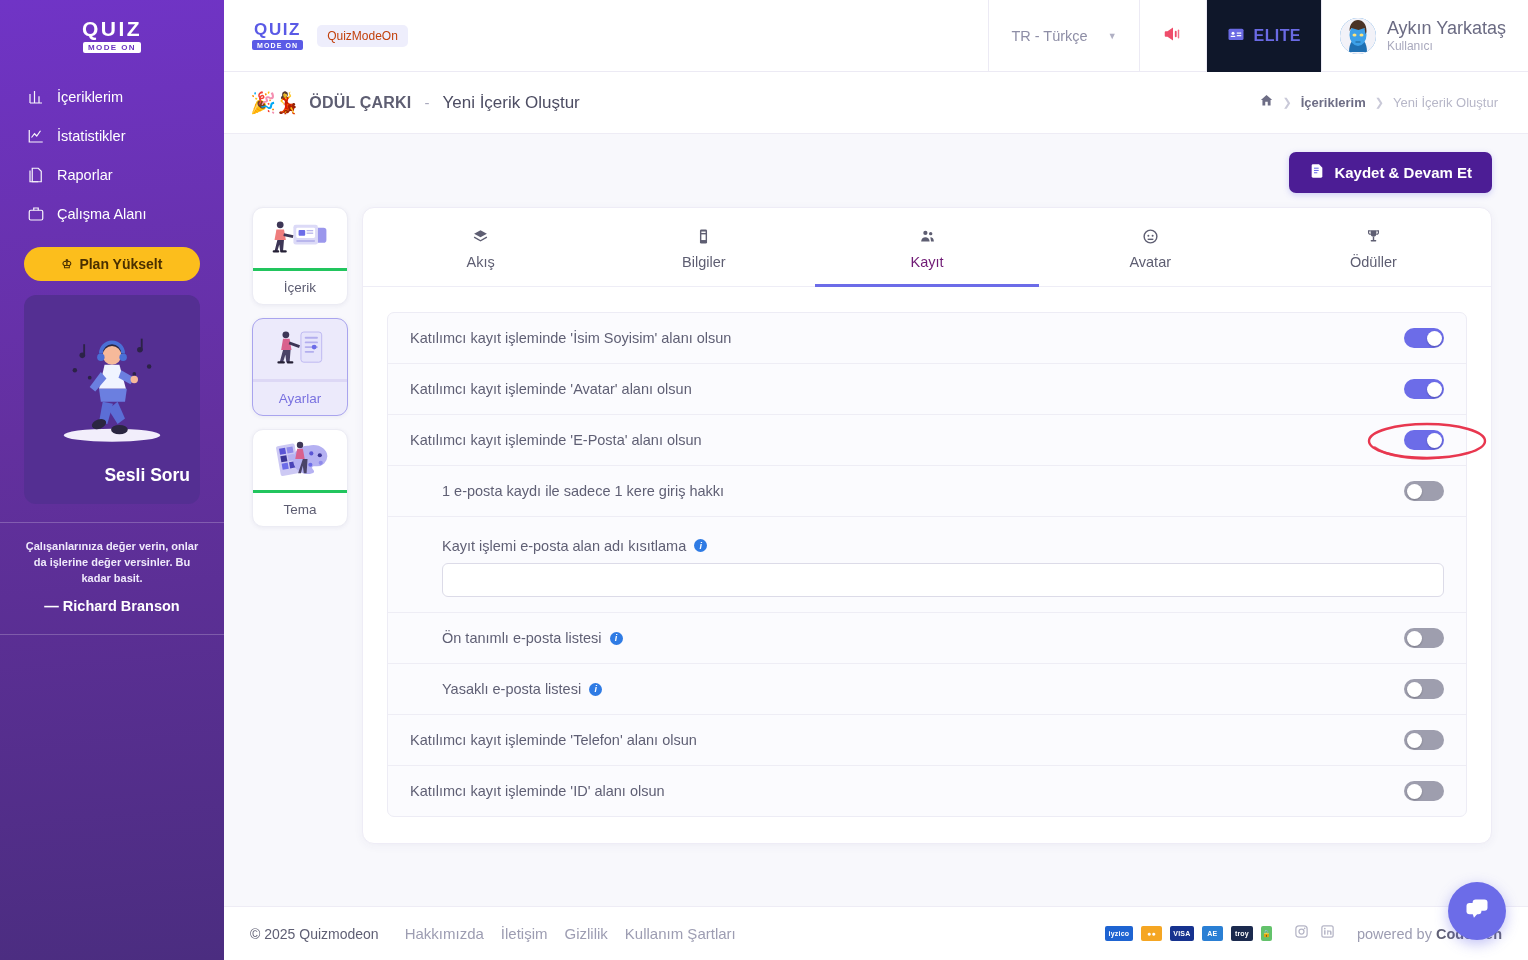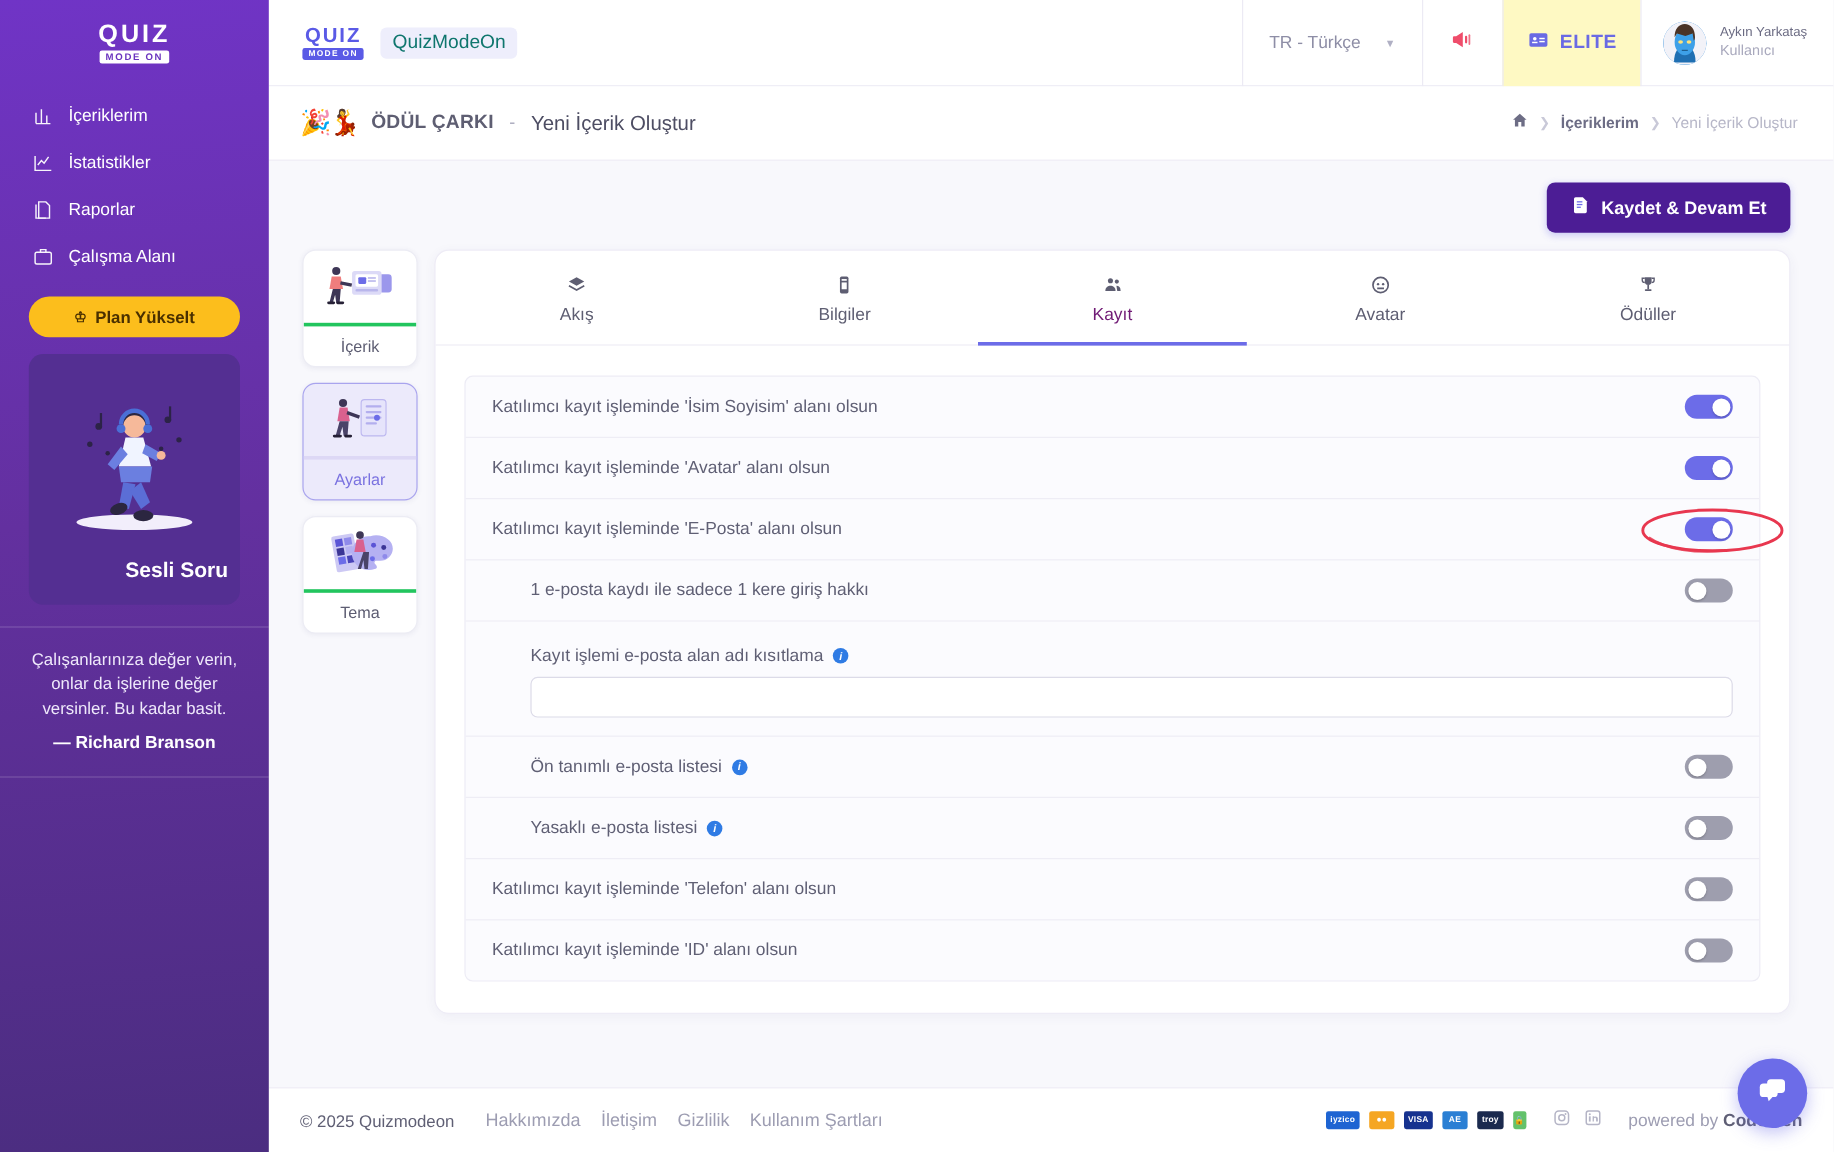--- a/index.html
+++ b/index.html
@@ -54,60 +54,60 @@
     padding: 16px 10px 18px; text-align: right;
   }
   .promo-illu { height: 150px; display: flex; align-items: center; justify-content: center; }
   .promo-title { color: #fff; font-size: 17.5px; font-weight: bold; margin-top: 4px; }
 
   .quote-box {
     margin-top: 18px; padding: 16px 20px 20px; text-align: center;
     border-top: 1px solid rgba(255,255,255,.22);
     border-bottom: 1px solid rgba(255,255,255,.22);
   }
-  .quote-text { color: #efe9fb; font-size: 14px; line-height: 1.45; }
+  .quote-text { color: #efe9fb; font-size: 11px; line-height: 1.45; font-weight: bold; }
   .quote-author { color: #fff; font-size: 14.5px; font-weight: bold; margin-top: 11px; }
 
   
   .main { flex: 1; display: flex; flex-direction: column; background: #f8f8fc; min-width: 0; }
 
   
   .topbar {
     height: 72px; background: #fff; display: flex; align-items: center;
     border-bottom: 1px solid #eceaf4; flex: 0 0 72px;
   }
   .topbar-left { display: flex; align-items: center; gap: 14px; padding-left: 28px; flex: 1; }
   .tb-logo { display: flex; flex-direction: column; align-items: center; line-height: 1; }
   .tb-quiz { color: #5a5ae6; font-size: 17px; font-weight: bold; letter-spacing: 1.6px; }
   .tb-mode {
     margin-top: 2px; background: #5a5ae6; color: #fff;
     font-size: 7px; font-weight: bold; letter-spacing: 1.1px;
     padding: 2px 5px 1px; border-radius: 2px;
   }
   .tb-chip {
-    background: #eeeefc; color: #0f766e; font-size: 16px;
+    background: #eeeefc; color: #c2410c; font-size: 12px;
     padding: 4px 10px; border-radius: 5px;
   }
   .topbar-right { display: flex; align-items: stretch; height: 72px; }
   .tb-cell {
     display: flex; align-items: center; justify-content: center;
     padding: 0 22px; border-left: 1px solid #eceaf4; cursor: pointer;
   }
   .lang { color: #8e8ea6; font-size: 14.5px; display: flex; align-items: center; gap: 20px; }
   .caret { font-size: 9px; color: #b0b0c4; }
   .megaphone svg { width: 22px; height: 22px; }
-  .elite-cell { background: #fef9c3; gap: 9px; padding: 0 20px; }
+  .elite-cell { background: #0f172a; gap: 9px; padding: 0 20px; }
   .elite-text { color: #6a6ae4; font-size: 16px; font-weight: bold; letter-spacing: .4px; }
   .user-cell { gap: 11px; padding: 0 22px 0 18px; }
   .avatar {
     width: 36px; height: 36px; border-radius: 50%; overflow: hidden;
     background: #2c89d8; display: flex; align-items: flex-end; justify-content: center;
   }
   .user-meta { display: flex; flex-direction: column; line-height: 1.25; }
-  .user-name { color: #6b6b83; font-size: 11px; }
+  .user-name { color: #6b6b83; font-size: 18px; }
   .user-role { color: #a9a9bd; font-size: 12px; }
 
   
   .pagehead {
     height: 62px; background: #fff; display: flex; align-items: center;
     padding: 0 30px 0 26px; border-bottom: 1px solid #eeecf5; flex: 0 0 62px;
   }
   .ph-left { display: flex; align-items: center; gap: 11px; flex: 1; }
   .ph-emoji { font-size: 21px; letter-spacing: -2px; }
   .ph-cat { color: #5e5e72; font-size: 16px; font-weight: bold; letter-spacing: .2px; }

